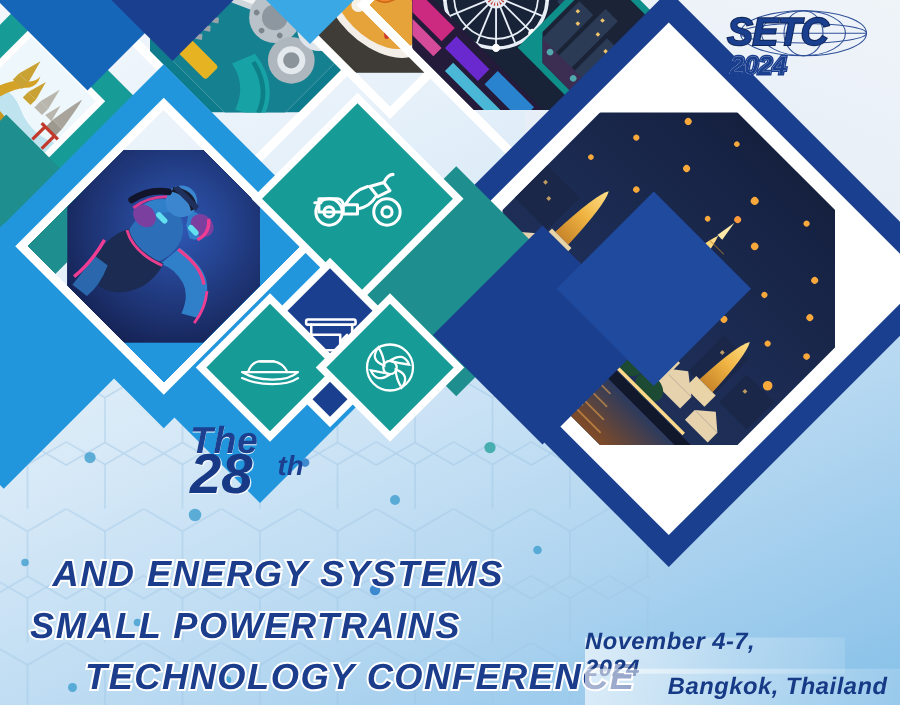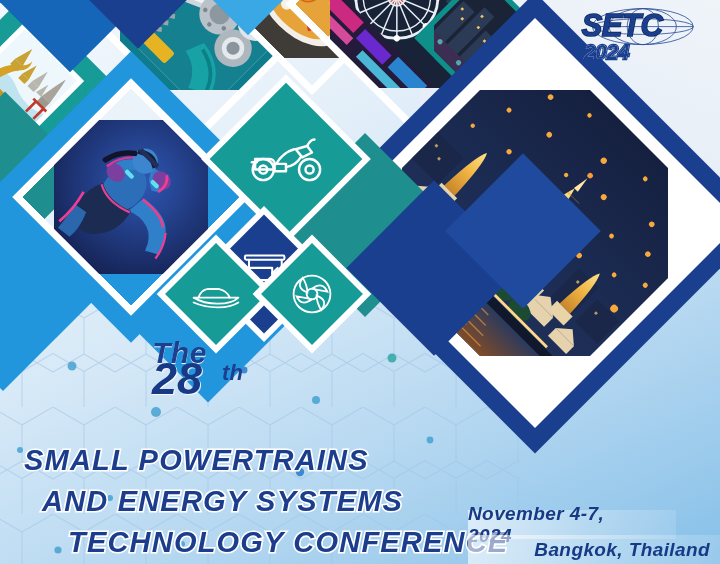--- a/index.html
+++ b/index.html
@@ -672,21 +672,21 @@
     </svg>
   </div>
 
   <div id="the-line">The</div>
   <div id="num-wrap">
     <span id="num-28">28</span>
     <span id="num-ord">th</span>
   </div>
 
   <div id="title-block">
+    <div class="tline t2">AND ENERGY SYSTEMS</div>
     <div class="tline t1">SMALL POWERTRAINS</div>
-    <div class="tline t2">AND ENERGY SYSTEMS</div>
     <div class="tline t3">TECHNOLOGY CONFERENCE</div>
   </div>
 
   <div class="infobar" id="bar-date">November 4-7, 2024</div>
   <div class="infobar" id="bar-place">Bangkok, Thailand</div>
 
 </div>
 
 </body></html>

